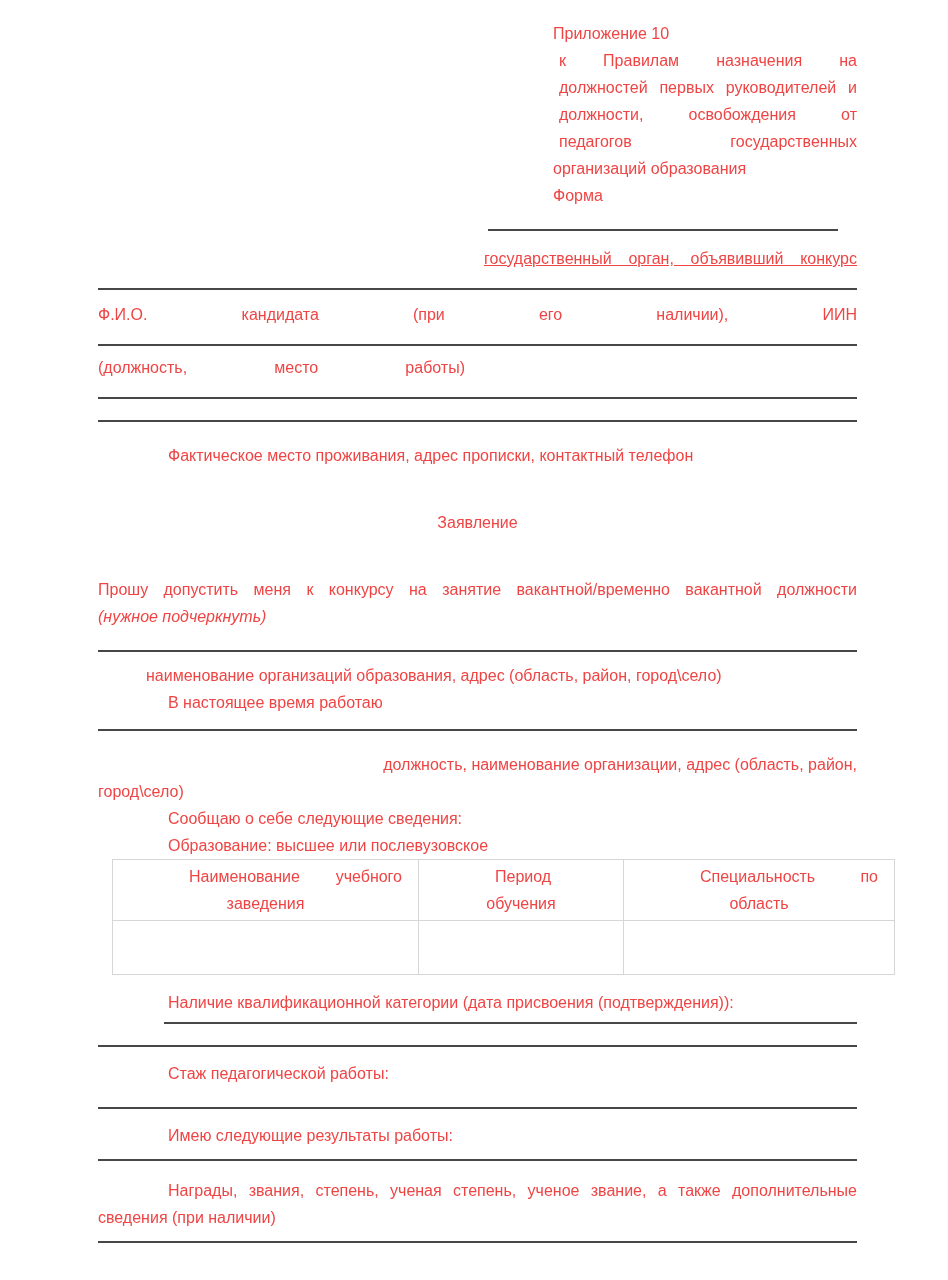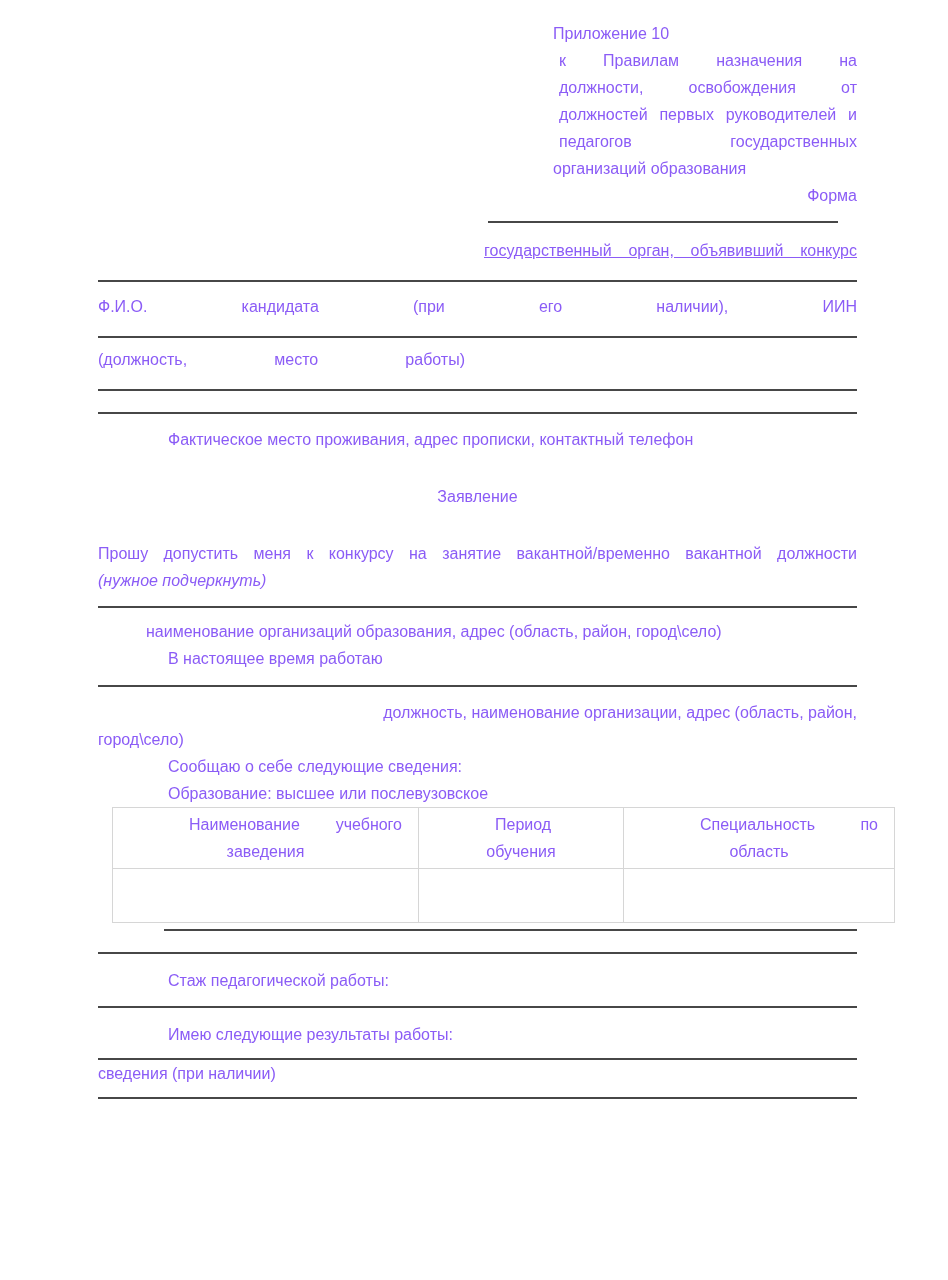--- a/index.html
+++ b/index.html
@@ -1,70 +1,70 @@
 <!DOCTYPE html>
 <html><head>
 <meta charset="utf-8">
 <style>
   html,body { margin:0; padding:0; background:#ffffff; }
   .doc {
     position:relative;
     width:948px; height:1280px;
     background:#ffffff;
-    color:#8b5cf6;
+    color:#ef4444;
     font-family:"Liberation Sans","DejaVu Sans",sans-serif;
     font-size:16px; line-height:27px;
     overflow:hidden;
   }
   .content { padding:20px 91px 0 98px; }
 
   
   .hdr { margin-left:455px; }
   .hj  { text-align:justify; text-align-last:justify;margin-left:6px; }
-  .hr-right { text-align:right; }
+  .hr-right { text-align:left; }
 
   
   .uline { border-bottom:2px solid #474747; height:0; }
   .uline.short    { margin-left:390px; width:350px; }
   .uline.indented { margin-left:66px;  width:693px; }
 
   
   .jfull   { text-align:justify; text-align-last:justify; }
   .center  { text-align:center; }
   .tright  { text-align:right; }
   .it      { font-style:italic; }
   .ind70   { text-indent:70px; }
   .ind48   { text-indent:48px; }
   .org-caption { margin-left:386px; width:373px; text-align:justify; text-align-last:justify;text-decoration:underline; }
   .pos-caption { width:367px; text-align:justify; text-align-last:justify; }
 
   
   .mt6{margin-top:6px}.mt8{margin-top:8px}.mt10{margin-top:10px}
-  .mt11{margin-top:11px}.mt12{margin-top:12px}.mt13{margin-top:13px}
+  .mt11{margin-top:11px}.mt12{margin-top:20px}.mt13{margin-top:13px}
   .mt14{margin-top:14px}.mt16{margin-top:16px}.mt21{margin-top:21px}
-  .mt26{margin-top:30px}
+  .mt26{margin-top:40px}
 
   
   table.edu { border-collapse:collapse; table-layout:fixed; margin-left:14px; width:782px; }
   .edu th, .edu td { border:1px solid #d6d6d6; vertical-align:top; font-weight:normal; padding:3px 16px; text-align:left; }
   .edu .th1 { text-align:justify; text-align-last:justify; text-indent:60px; }
   .edu .th2 { text-align:center; }
   .edu .blank td { height:47px; }
 </style>
 </head>
 <body>
 
 <div class="doc">
   <div class="content">
 
     <div class="hdr">
       <div>Приложение 10</div>
       <div class="hj">к Правилам назначения на</div>
+      <div class="hj">должностей первых руководителей и</div>
       <div class="hj">должности, освобождения от</div>
-      <div class="hj">должностей первых руководителей и</div>
       <div class="hj">педагогов государственных</div>
       <div>организаций образования</div>
       <div class="hr-right">Форма</div>
     </div>
 
     <div class="uline short mt12"></div>
     <div class="org-caption mt14">государственный орган, объявивший конкурс</div>
 
     <div class="uline mt16"></div>
     <div class="jfull mt11">Ф.И.О. кандидата (при его наличии), ИИН</div>
@@ -114,26 +114,28 @@
         </th>
       </tr>
       <tr class="blank">
         <td></td>
         <td></td>
         <td></td>
       </tr>
     </tbody>
       </table>
 
+    <div class="ind70 mt14">Наличие квалификационной категории (дата присвоения (подтверждения)):</div>
     <div class="uline indented mt6"></div>
     <div class="uline mt21"></div>
 
     <div class="ind70 mt13">Стаж педагогической работы:</div>
     <div class="uline mt12"></div>
 
     <div class="ind70 mt13">Имею следующие результаты работы:</div>
     <div class="uline mt10"></div>
 
+    <div class="jfull ind70 mt16">Награды, звания, степень, ученая степень, ученое звание, а также дополнительные</div>
     <div>сведения (при наличии)</div>
     <div class="uline mt10"></div>
 
   </div>
 </div>
 
 </body></html>

